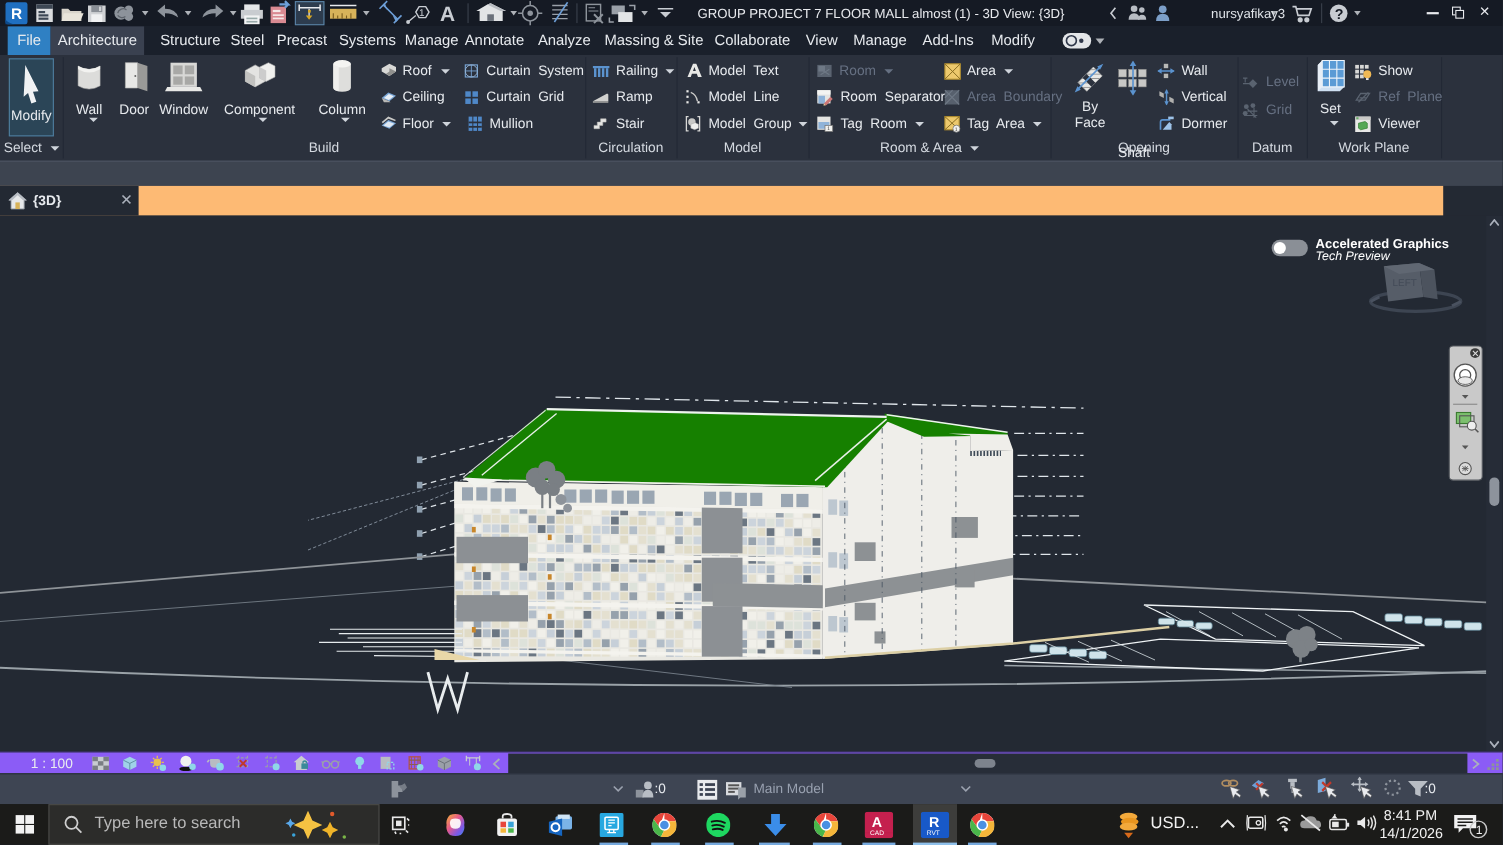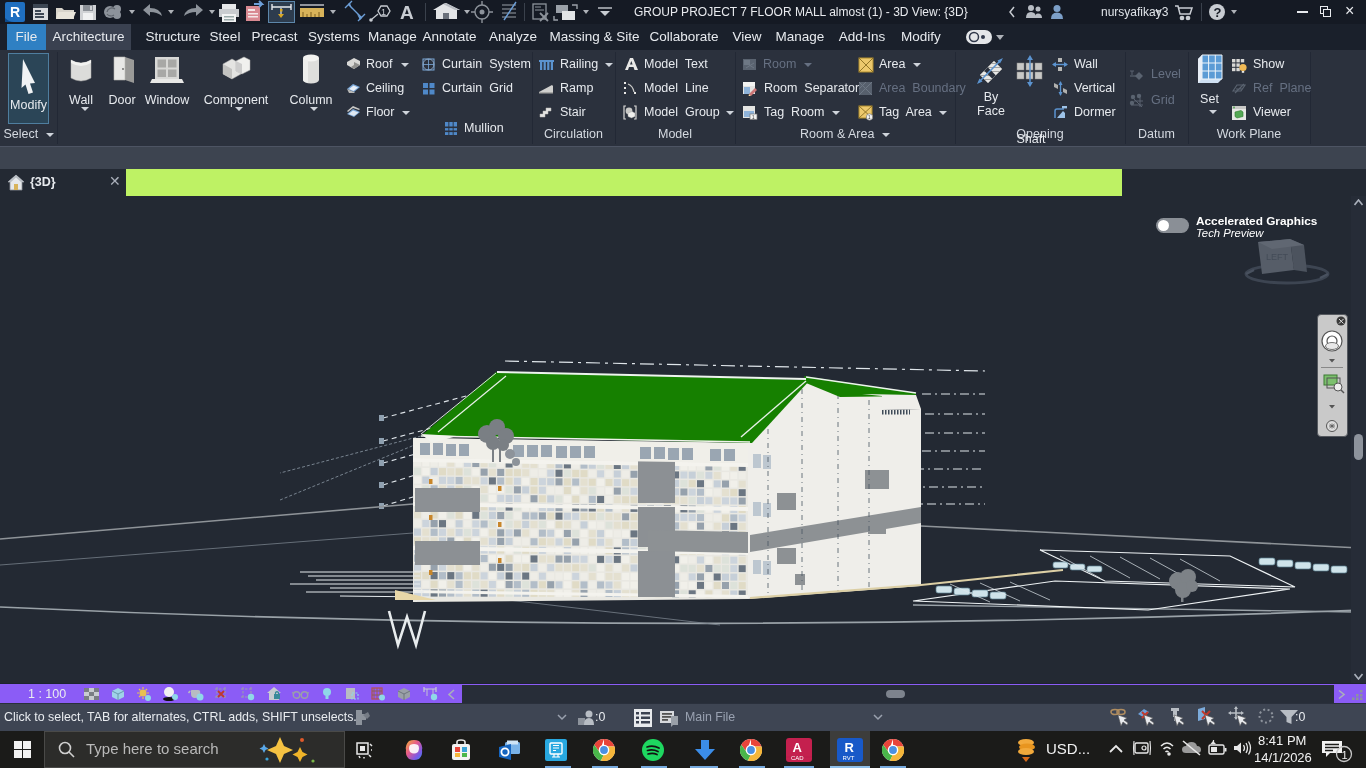--- a/index.html
+++ b/index.html
@@ -9,21 +9,21 @@
 .rtab{position:absolute;top:0;height:26px;line-height:26px;color:#e7eaee;font-size:13.5px;text-align:center;}
 #ribbon{position:absolute;left:0;top:50px;width:1366px;height:96px;background:#2b313d;}
 .psep{position:absolute;top:2px;height:92px;width:1px;background:#222835;}
 .plabel{position:absolute;top:76px;height:16px;line-height:16px;color:#d4d9e0;font-size:12.5px;text-align:center;white-space:nowrap;}
 .blabel{position:absolute;text-align:center;color:#e7eaee;font-size:12.5px;white-space:nowrap;}
 .srow{position:absolute;height:24px;color:#e7eaee;font-size:12.5px;line-height:24px;white-space:nowrap;}
 .srow svg{display:inline-block;vertical-align:middle;margin-right:5px;}
 .gray{color:#667082!important;}
 .dd{display:inline-block;width:0;height:0;border-left:4px solid transparent;border-right:4px solid transparent;border-top:4px solid #cfd4db;vertical-align:middle;margin-left:4px;}
 #optbar{position:absolute;left:0;top:146px;width:1366px;height:23px;background:#3d4450;border-top:1px solid #4d5463;}
-#viewtabs{position:absolute;left:0;top:169px;width:1122px;height:27px;background:#bef264;}
+#viewtabs{position:absolute;left:0;top:169px;width:1312px;height:27px;background:#fdba74;}
 #vtab{position:absolute;left:0;top:0;width:126px;height:27px;background:#232933;color:#e7eaee;}
 #canvas{position:absolute;left:0;top:196px;width:1366px;height:487px;background:#232933;overflow:hidden;}
 #vcbbar{position:absolute;left:0;top:683px;width:1366px;height:20px;background:#8b5cf6;border-top:1px solid #1d2330;}
 #statusbar{position:absolute;left:0;top:703px;width:1366px;height:28px;background:#3e4553;border-top:1px solid #2a303c;color:#e9ecf0;font-size:12.4px;}
 #taskbar{position:absolute;left:0;top:731px;width:1366px;height:37px;background:#1b1b19;}
 svg{display:block;}
 </style></head>
 <body>
 
 <div id="titlebar">
@@ -179,20 +179,21 @@
 <div id="ribbon">
   <div class="psep" style="left:57px;"></div>
   <div class="psep" style="left:532px;"></div>
   <div class="psep" style="left:615px;"></div>
   <div class="psep" style="left:735px;"></div>
   <div class="psep" style="left:955px;"></div>
   <div class="psep" style="left:1125px;"></div>
   <div class="psep" style="left:1188px;"></div>
   <div class="psep" style="left:1310px;"></div>
   <div class="plabel" style="left:0px;width:57px;">Select <span class="dd"></span></div>
+  <div class="plabel" style="left:57px;width:475px;">Build</div>
   <div class="plabel" style="left:532px;width:83px;">Circulation</div>
   <div class="plabel" style="left:615px;width:120px;">Model</div>
   <div class="plabel" style="left:735px;width:220px;">Room &amp; Area <span class="dd"></span></div>
   <div class="plabel" style="left:955px;width:170px;">Opening</div>
   <div class="plabel" style="left:1125px;width:63px;">Datum</div>
   <div class="plabel" style="left:1188px;width:122px;">Work Plane</div>
 
   <div class="abs" style="left:8px;top:3px;width:41px;height:71px;background:#2b4557;border:1px solid #4f7e9f;">
     <svg width="39" height="42" viewBox="0 0 39 42" style="margin:1px 0 0 0;">
         <path d="M14 4 L26 28 L21 28.5 L24 37.5 L19.5 39 L16.5 29.5 L12.5 33 Z" fill="#f0f2f4"></path>
@@ -267,21 +268,21 @@
         <ellipse cx="7.5" cy="7.5" rx="5.5" ry="5.5" fill="none" stroke="#9ab8d8" stroke-width="0.8"></ellipse>
         <line x1="2" y1="7.5" x2="13" y2="7.5" stroke="#7aa7d8" stroke-width="0.8"></line>
         <line x1="7.5" y1="2" x2="7.5" y2="13" stroke="#7aa7d8" stroke-width="0.8"></line>
       </svg>Curtain&nbsp; System</div>
   <div class="srow" style="left:421px;top:26px;"><svg width="16" height="15" viewBox="0 0 16 15">
         <rect x="2" y="2" width="5" height="5" fill="#4f88c8"></rect>
         <rect x="8.5" y="2" width="5" height="5" fill="#4f88c8"></rect>
         <rect x="2" y="8.5" width="5" height="5" fill="#4f88c8"></rect>
         <rect x="8.5" y="8.5" width="5" height="5" fill="#4f88c8"></rect>
       </svg>Curtain&nbsp; Grid</div>
-  <div class="srow" style="left:443px;top:50px;margin-top:16px;"><svg width="16" height="15" viewBox="0 0 16 15">
+  <div class="srow" style="left:424px;top:50px;"><svg width="16" height="15" viewBox="0 0 16 15">
         <rect x="2" y="1" width="3.4" height="13" fill="#4f88c8"></rect>
         <rect x="6.3" y="1" width="3.4" height="13" fill="#4f88c8"></rect>
         <rect x="10.6" y="1" width="3.4" height="13" fill="#4f88c8"></rect>
         <rect x="2" y="5.5" width="12" height="1.6" fill="#2b313d"></rect>
         <rect x="2" y="9.5" width="12" height="1.6" fill="#2b313d"></rect>
       </svg>Mullion</div>
 
   <div class="srow" style="left:538px;top:2px;"><svg width="17" height="15" viewBox="0 0 17 15">
         <rect x="1" y="3" width="15" height="2" fill="#5b93cf"></rect>
         <rect x="2" y="5" width="2.2" height="8" fill="#5b93cf"></rect>
@@ -1434,21 +1435,20 @@
         <rect x="4" y="4" width="2.5" height="2.5"></rect>
         <rect x="8" y="4" width="2.5" height="2.5"></rect>
         <rect x="0" y="7.5" width="2.5" height="2.5"></rect>
         <rect x="4" y="7.5" width="2.5" height="2.5"></rect>
         <rect x="8" y="7.5" width="2.5" height="2.5"></rect>
       </g>
     </svg>
 </div>
 
 <div id="statusbar">
-  <div class="abs" style="left:4px;top:6px;">Click to select, TAB for alternates, CTRL adds, SHIFT unselects.</div>
   <svg class="abs" style="left:352px;top:3px;" width="22" height="22" viewBox="0 0 22 22">
     <path d="M4 3 L10 3 L10 7 L14 7 L14 13 L10 13 L10 18 L4 18 Z" fill="#8d939c"></path>
     <path d="M11 8 L16 5 L18 9 L15 12 Z" fill="#767c86"></path>
   </svg>
   <svg class="abs" style="left:556px;top:8px;" width="12" height="10" viewBox="0 0 12 10">
       <path d="M2 3 L6 7 L10 3" stroke="#9aa1ae" stroke-width="1.5" fill="none"></path>
     </svg>
   <svg class="abs" style="left:576px;top:4px;" width="20" height="20" viewBox="0 0 20 20">
     <rect x="2" y="10" width="7" height="7" fill="#8d939c"></rect>
       <circle cx="13" cy="6" r="3.5" fill="#b8bdc4"></circle>
@@ -1464,21 +1464,21 @@
       <rect x="4" y="14" width="3" height="2.5" fill="#3a4150"></rect>
       <rect x="9" y="14" width="9" height="2.5" fill="#3a4150"></rect>
   </svg>
   <svg class="abs" style="left:658px;top:3px;" width="22" height="22" viewBox="0 0 22 22">
     <rect x="2" y="4" width="14" height="12" fill="#d8dade"></rect>
       <rect x="4" y="6" width="10" height="1.8" fill="#555"></rect>
       <rect x="4" y="9" width="10" height="1.8" fill="#555"></rect>
       <rect x="4" y="12" width="6" height="1.8" fill="#555"></rect>
     <path d="M13 9 L20 9 L20 18 L15 18 L13 20 Z" fill="#9aa0a8"></path>
   </svg>
-  <div class="abs" style="left:685px;top:6px;color:#99a1b0;">Main File</div>
+  <div class="abs" style="left:685px;top:6px;color:#99a1b0;">Main Model</div>
   <svg class="abs" style="left:872px;top:8px;" width="12" height="10" viewBox="0 0 12 10">
       <path d="M2 3 L6 7 L10 3" stroke="#9aa1ae" stroke-width="1.5" fill="none"></path>
     </svg>
 
   <svg class="abs" style="left:1108px;top:2px;" width="200" height="24" viewBox="0 0 200 24">
 
     <g>
         <ellipse cx="7" cy="6" rx="4" ry="2.5" fill="none" stroke="#b08d60" stroke-width="1.6"></ellipse>
         <ellipse cx="13" cy="6" rx="4" ry="2.5" fill="none" stroke="#b08d60" stroke-width="1.6"></ellipse>
         <path d="M10 9 L13 20 L15 16 L19 19 L20 17 L16 14 L19 12 Z" fill="#e8eaee" stroke="#555" stroke-width="0.6"></path>

